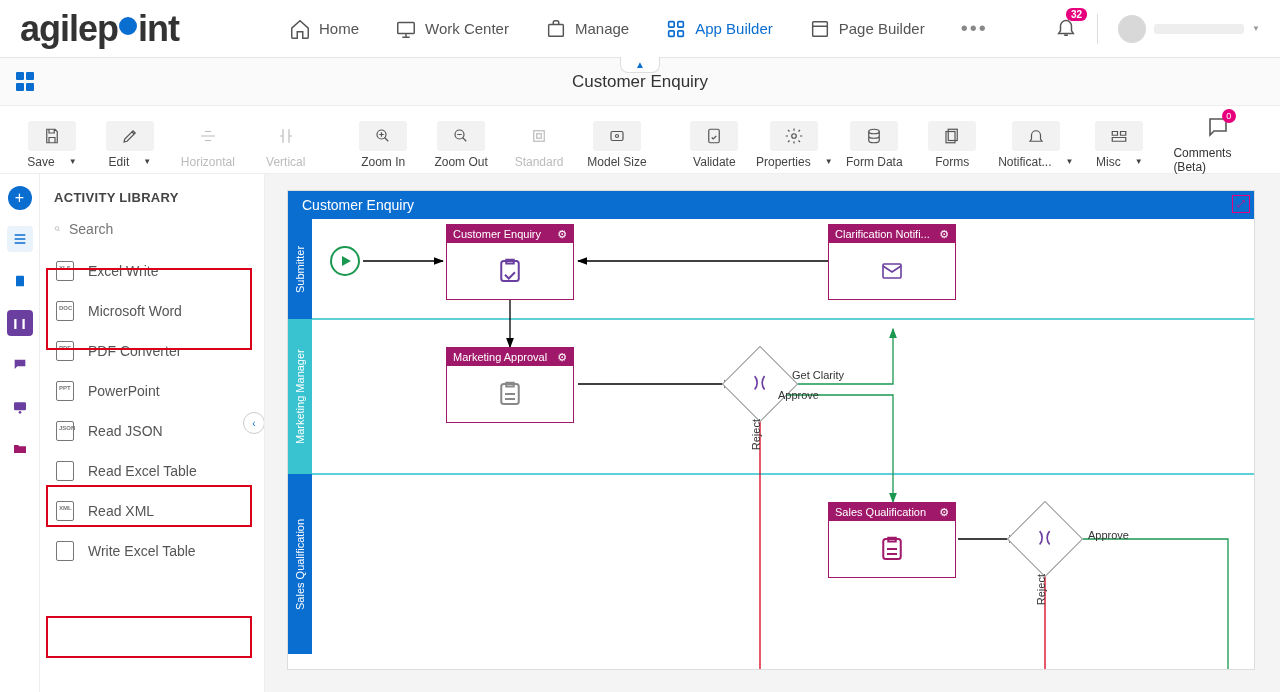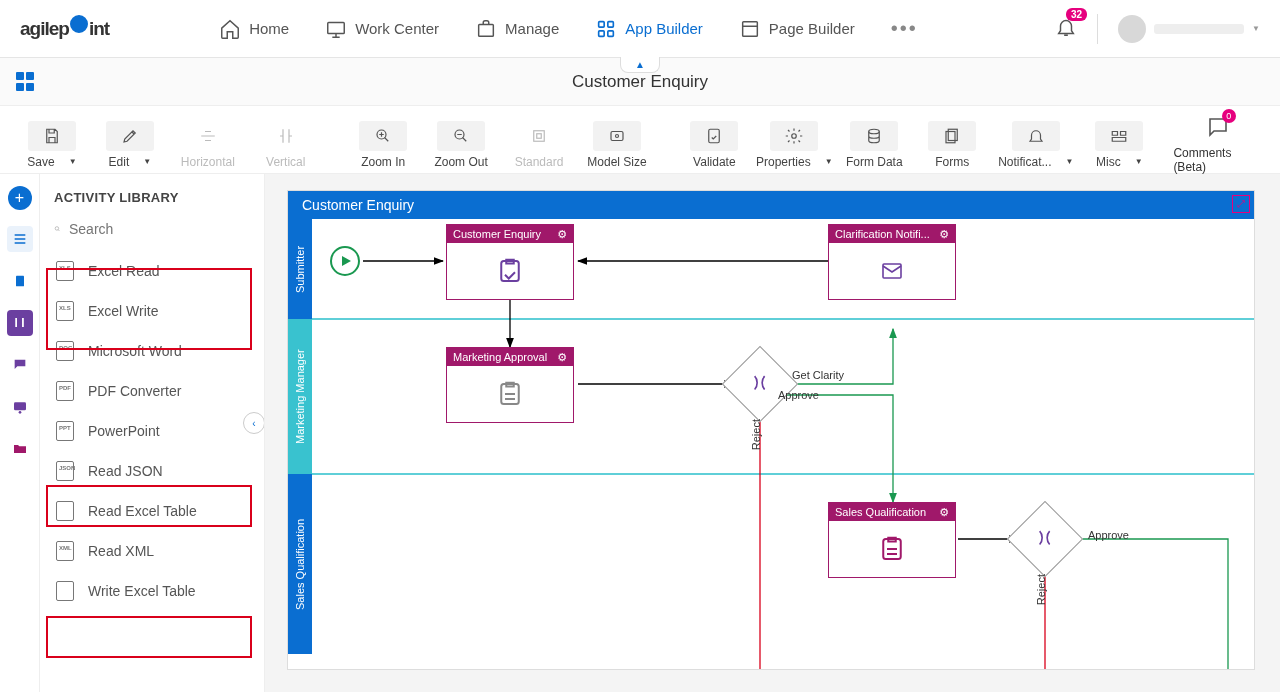--- a/index.html
+++ b/index.html
@@ -1,20 +1,20 @@
 <!DOCTYPE html>
 <html><head>
 <meta charset="utf-8">
 <style>
 * { margin: 0; padding: 0; box-sizing: border-box; font-family: -apple-system, Segoe UI, Arial, sans-serif; }
 body { width: 1280px; height: 692px; background: #fff; overflow: hidden; font-size: 13px; color: #333; }
 
 
 .topnav { height: 58px; display: flex; align-items: center; padding: 0 20px; border-bottom: 1px solid #e5e5e5; }
-.logo { font-size: 19px; font-weight: 600; letter-spacing: -1px; display: flex; }
+.logo { font-size: 36px; font-weight: 600; letter-spacing: -1px; display: flex; align-items: center; }
 .logo .dot { width: 12px; height: 12px; border-radius: 50%; background: #0a6ed1; display: inline-block; margin: 0 1px; border: 3px solid #0a6ed1; box-sizing: content-box; position: relative; top: -3px; }
 .nav-items { display: flex; margin-left: 110px; gap: 36px; }
 .nav-item { display: flex; align-items: center; gap: 8px; font-size: 15px; color: #555; cursor: pointer; }
 .nav-item.active { color: #0a6ed1; }
 .nav-item svg { width: 22px; height: 22px; }
 .nav-right { margin-left: auto; display: flex; align-items: center; gap: 20px; }
 .bell-wrap { position: relative; }
 .badge { position: absolute; top: -8px; right: -10px; background: #e6007e; color: #fff; font-size: 10px; border-radius: 6px; padding: 1px 5px; font-weight: 600; }
 .avatar { width: 28px; height: 28px; border-radius: 50%; background: #d8d8d8; display: inline-block; }
 .user-dd { display: flex; align-items: center; gap: 8px; color: #999; }
@@ -39,21 +39,21 @@
 .toolbar-spacer { flex: 1; }
 .comments-tool { display: flex; flex-direction: column; align-items: center; gap: 4px; cursor: pointer; position: relative; }
 .comments-badge { position: absolute; top: -6px; right: -6px; width: 14px; height: 14px; border-radius: 50%; background: #e6007e; color: #fff; font-size: 9px; display: flex; align-items: center; justify-content: center; }
 
 
 .body { display: flex; height: calc(692px - 58px - 48px - 68px); }
 .rail { width: 40px; background: #fff; border-right: 1px solid #eee; display: flex; flex-direction: column; align-items: center; padding-top: 12px; gap: 16px; }
 .rail-btn { width: 26px; height: 26px; border-radius: 4px; display: flex; align-items: center; justify-content: center; cursor: pointer; }
 .rail-btn.plus { width: 24px; height: 24px; border-radius: 50%; background: #0a6ed1; color: #fff; font-size: 16px; }
 .rail-btn.active { background: #eaf2fb; }
-.rail-btn.purple-bg { background: #6b3fa0; color: #fff; font-size: 12px; font-weight: bold; }
+.rail-btn.purple-bg { background: #6b3fa0; color: #fff; font-size: 15px; font-weight: bold; }
 
 .sidebar { width: 225px; background: #fff; border-right: 1px solid #eee; position: relative; overflow: hidden; }
 .sidebar-title { font-size: 13px; font-weight: 700; color: #444; padding: 16px 14px 10px; letter-spacing: 0.3px; }
 .search-wrap { display: flex; align-items: center; gap: 8px; padding: 6px 14px 10px; color: #aaa; }
 .search-wrap input { border: none; outline: none; font-size: 14px; flex: 1; color: #555; background: transparent; }
 .lib-list { padding: 4px 0; }
 .lib-item { display: flex; align-items: center; gap: 12px; padding: 10px 14px; font-size: 14px; color: #555; cursor: pointer; }
 .lib-icon { width: 22px; height: 20px; display: flex; align-items: center; justify-content: center; }
 .red-box { position: absolute; border: 2px solid #d9001b; pointer-events: none; }
 .collapse-btn { position: absolute; right: -1px; top: 238px; width: 22px; height: 22px; border-radius: 50%; background: #fff; border: 1px solid #ccc; display: flex; align-items: center; justify-content: center; color: #0a6ed1; font-size: 10px; z-index: 5; }
@@ -346,26 +346,20 @@
   <div class="sidebar">
     <div class="sidebar-title">ACTIVITY LIBRARY</div>
     <div class="search-wrap">
       <svg width="16" height="16" viewBox="0 0 24 24" fill="none" stroke="#999" stroke-width="2">
           <circle cx="10" cy="10" r="6"></circle>
           <path d="M14 14l5 5"></path>
         </svg>
       <input placeholder="Search" style="">
     </div>
     <div class="lib-list">
-      <div class="lib-item">
-          <div class="lib-icon">
-            <div class="doc-icon" data-txt="XLS"></div>
-          </div>
-          <span>Excel Read</span>
-        </div>
       <div class="lib-item">
           <div class="lib-icon">
             <div class="doc-icon" data-txt="XLS"></div>
           </div>
           <span>Excel Write</span>
         </div>
       <div class="lib-item">
           <div class="lib-icon">
             <div class="doc-icon" data-txt="DOC"></div>
           </div>

